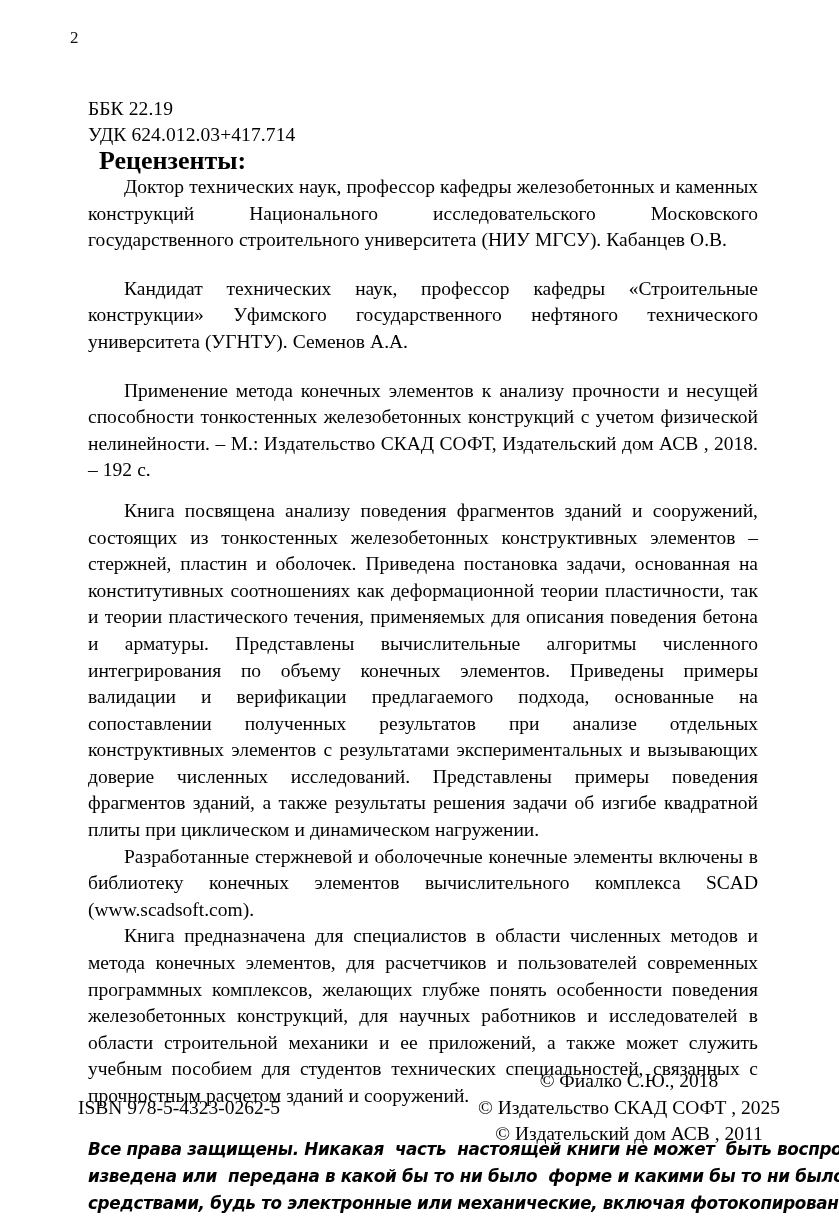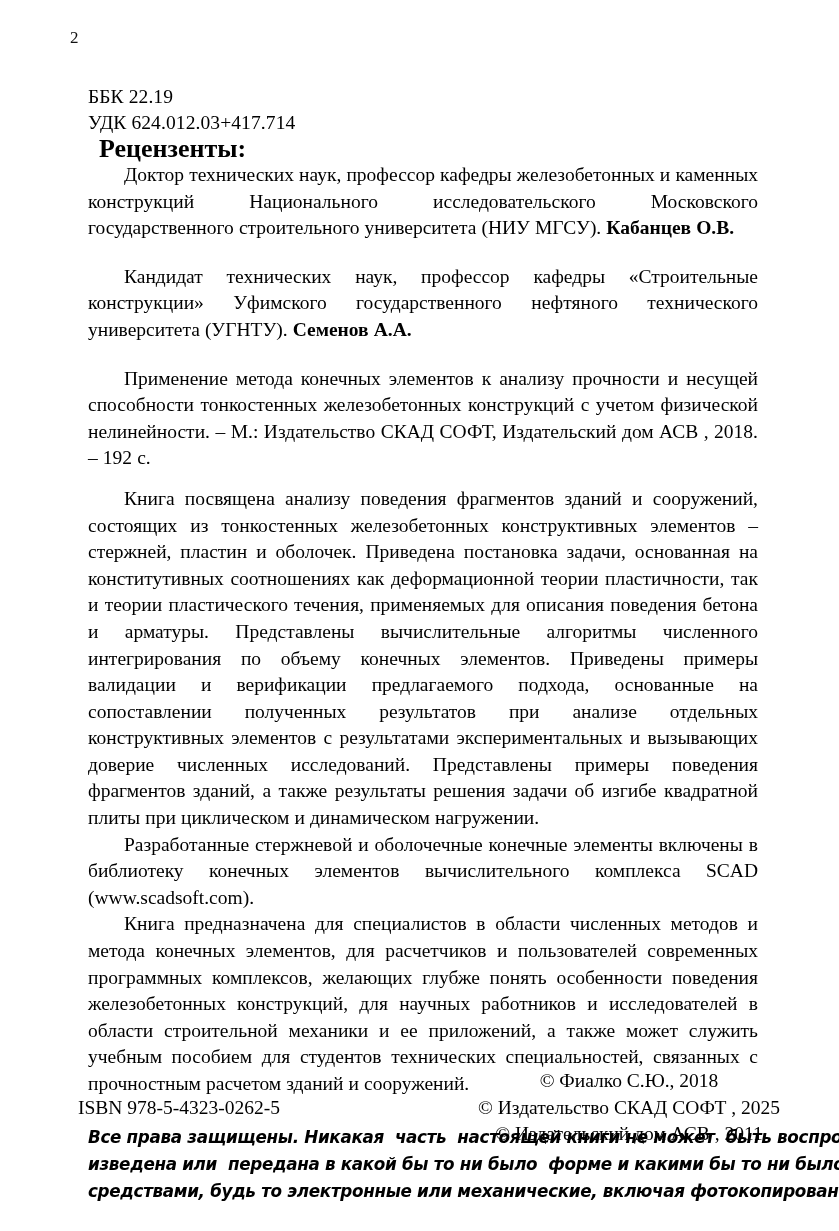--- a/index.html
+++ b/index.html
@@ -26,21 +26,21 @@
     left: 70px;
     top: 28px;
     font-size: 17px;
     line-height: 20px;
     color: #111;
   }
 
   .content {
     position: absolute;
     left: 88px;
-    top: 84px;
+    top: 96px;
     width: 670px;
   }
 
   .codes {
     font-size: 19.5px;
     line-height: 26px;
     letter-spacing: 0.1px;
   }
 
   .reviewers-head {
@@ -58,21 +58,21 @@
     text-align-last: left;
     text-indent: 36px;
     word-spacing: 0.2px;
     hyphens: none;
   }
 
   .gap-sm { height: 14px; }
   .gap-md { height: 22px; }
   .gap-lg { height: 26px; }
 
-  .bold { font-weight: bold; }
+  .bold { font-weight: normal; }
 
   .author-line {
     font-weight: bold;
     font-size: 19.5px;
     line-height: 26.6px;
     text-indent: 10px;
   }
 
   .rights {
     margin: 0;

